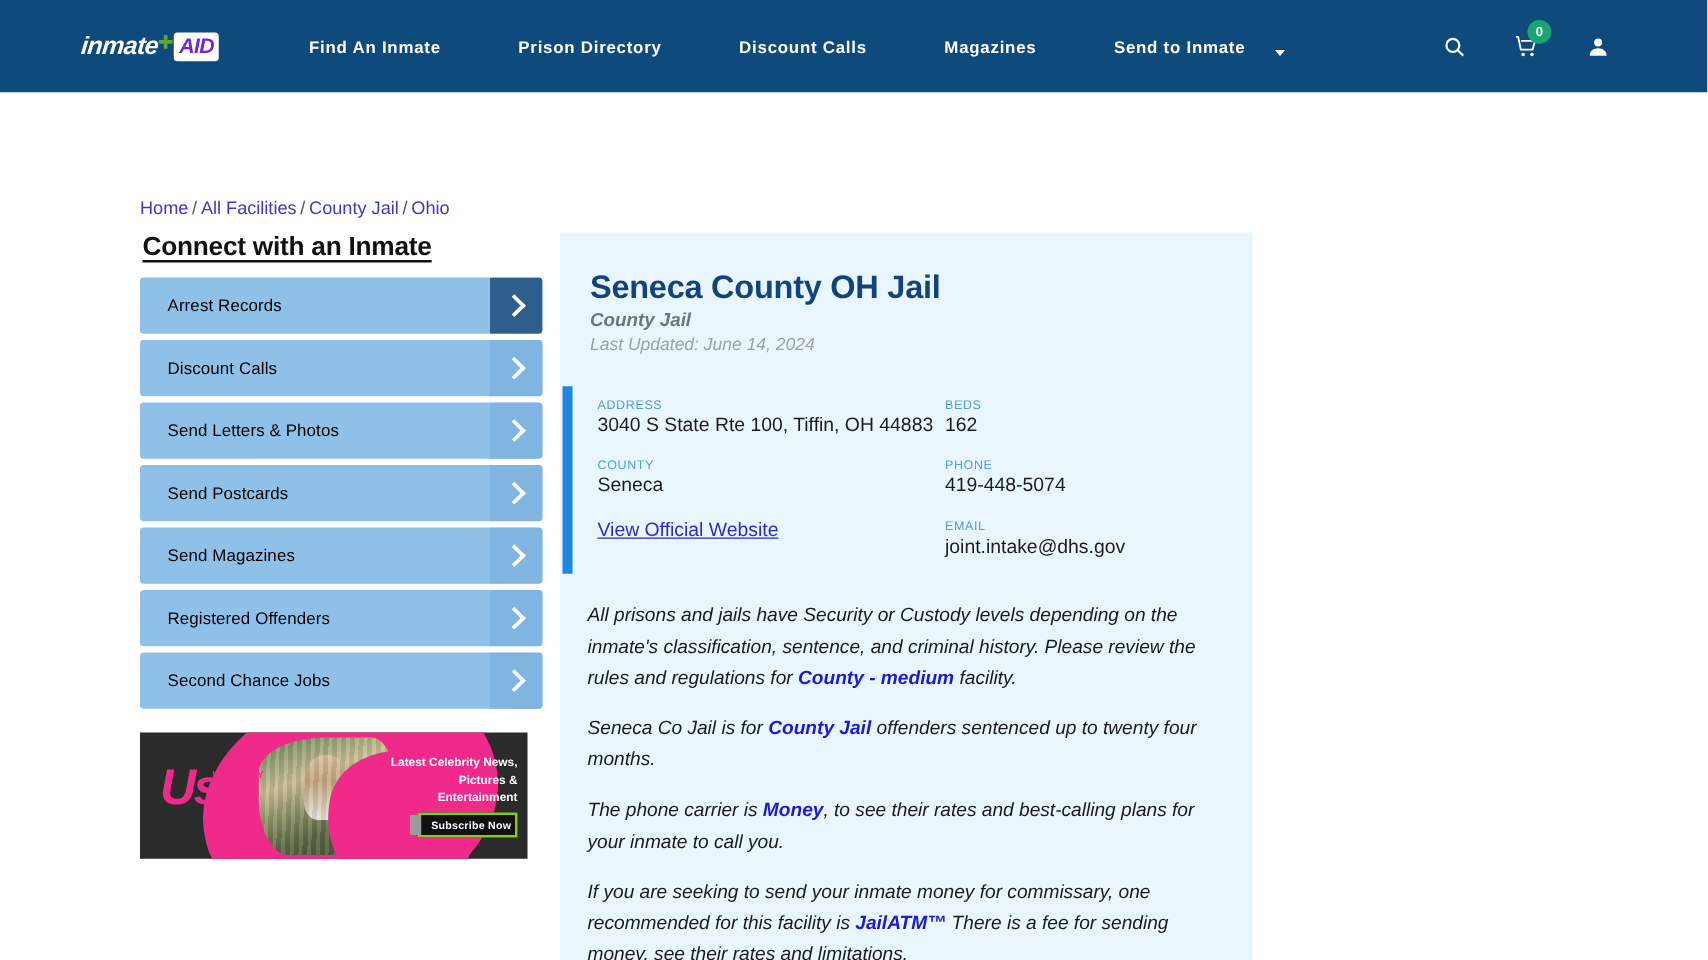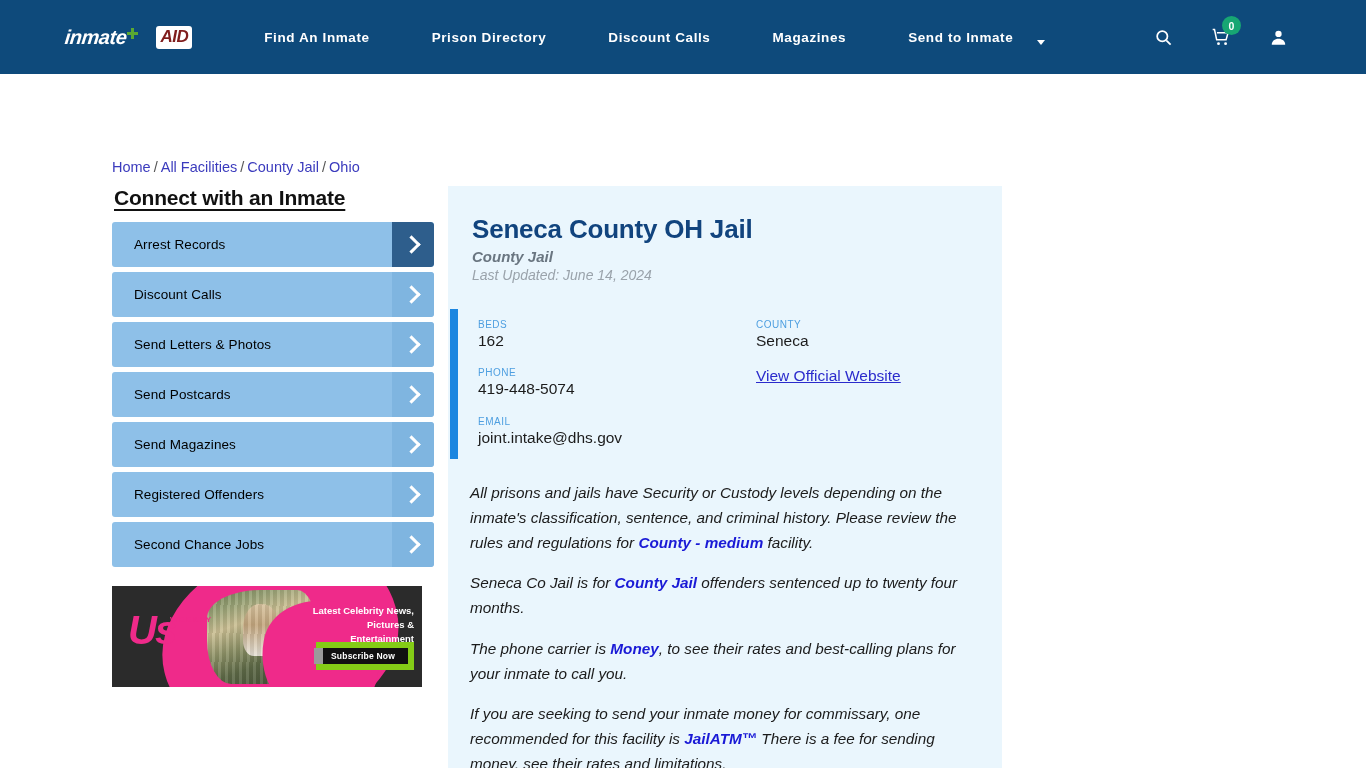--- a/index.html
+++ b/index.html
@@ -40,26 +40,26 @@
     width: 11px; height: 11px;
     margin: -8px 0 0 1px;
   }
   .logo-cross::before, .logo-cross::after {
     content: ""; position: absolute; background: #5aa832;
   }
   .logo-cross::before { left: 4px; top: 0; width: 3px; height: 11px; }
   .logo-cross::after { left: 0; top: 4px; width: 11px; height: 3px; }
   .logo-aid {
     background: #ffffff;
-    color: #7f1d1d;
+    color: #6d28d9;
     font-size: 17px;
     font-weight: 700;
     padding: 1px 4px 2px 4px;
     border-radius: 3px;
-    margin-left: 18px;
+    margin-left: 1px;
     letter-spacing: -0.5px;
     font-style: italic;
   }
   .nav-links { display: flex; align-items: center; }
   .nav-link {
     color: #ffffff;
     font-size: 13.5px;
     font-weight: 700;
     letter-spacing: 0.6px;
     text-decoration: none;
@@ -227,25 +227,25 @@
     text-align: right;
     color: #ffffff;
     font-size: 9.5px;
     font-weight: 700;
     line-height: 1.45;
   }
   .ad-cta {
     position: absolute;
     right: 8px; bottom: 17px;
     background: #111111;
-    border: 6px solid #84cc16;
+    border: 2px solid #84cc16;
     color: #ffffff;
     font-size: 8.5px;
     font-weight: 700;
-    padding: 3px 13px 3px 9px;
+    padding: 3px 3px 3px 9px;
     letter-spacing: 0.2px;
   }
   .ad-cta::before {
     content: "";
     position: absolute; left: -8px; top: 0; bottom: 0;
     width: 9px; background: #9b9b9b;
   }
 
   
   .panel {
@@ -434,20 +434,24 @@
     </div>
   </div>
 
   <div class="panel">
     <h1 class="facility-name">Seneca County OH Jail</h1>
     <div class="facility-type">County Jail</div>
     <div class="facility-updated">Last Updated: June 14, 2024</div>
 
     <div class="info-block">
       <div>
+        <div class="info-label">ADDRESS</div>
+        <div class="info-value">3040 S State Rte 100, Tiffin, OH 44883</div>
+      </div>
+      <div>
         <div class="info-label">BEDS</div>
         <div class="info-value">162</div>
       </div>
       <div>
         <div class="info-label">COUNTY</div>
         <div class="info-value">Seneca</div>
       </div>
       <div>
         <div class="info-label">PHONE</div>
         <div class="info-value">419-448-5074</div>

